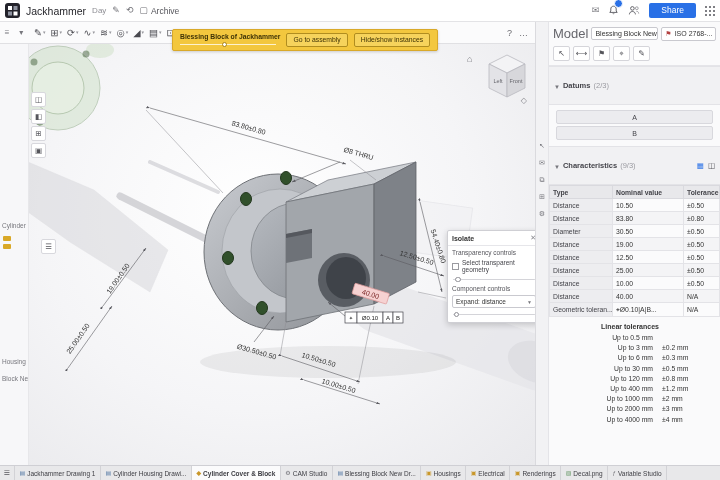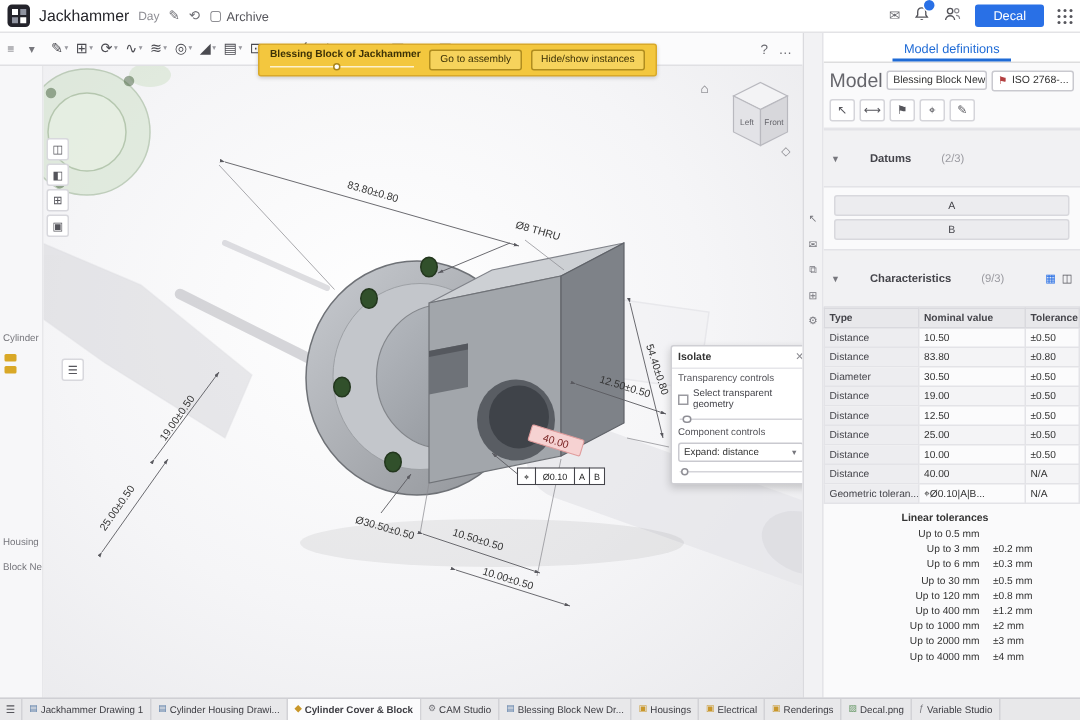--- a/index.html
+++ b/index.html
@@ -81,21 +81,21 @@
   .panel-header{height:19px;border-bottom:1px solid #ddddde;display:flex;align-items:flex-end;justify-content:center;background:#fff;}
   .panel-header span{color:#1f6bd6;font-size:8.5px;border-bottom:2px solid #1f6bd6;padding:2px 8px 2px;}
   .model-row{display:flex;align-items:center;gap:3px;padding:4px 4px 2px;}
   .model-label{font-size:13px;color:#66666c;}
   .select{display:flex;align-items:center;gap:3px;border:1px solid #c9c9cf;background:#fff;border-radius:2px;padding:2px 3px;font-size:7px;color:#333;white-space:nowrap;overflow:hidden;}
   .select .caret{font-size:5px;color:#77777d;}
   .std-select{max-width:60px;}
   .flag{color:#b34040;font-size:7px;}
   .icon-row{display:flex;gap:3px;padding:3px 4px 4px;border-bottom:1px solid #e5e5e9;}
   .icon-btn{width:15px;height:13px;border:1px solid #d5d5da;background:#fff;border-radius:2px;display:flex;align-items:center;justify-content:center;font-size:8px;color:#55555b;}
-  .section-head{display:flex;align-items:flex-end;gap:20px;padding:14px 5px;background:#f1f1f3;border-top:1px solid #e3e3e7;border-bottom:1px solid #e3e3e7;font-size:7.5px;font-weight:bold;color:#44444a;}
+  .section-head{display:flex;align-items:flex-end;gap:3px;padding:14px 5px;background:#f1f1f3;border-top:1px solid #e3e3e7;border-bottom:1px solid #e3e3e7;font-size:7.5px;font-weight:bold;color:#44444a;}
   .section-head .chev{font-size:6px;color:#77777d;font-weight:normal;}
   .section-head .count{color:#9a9aa0;font-weight:normal;}
   .section-head .right-icons{margin-left:auto;display:flex;gap:4px;font-weight:normal;}
   .sh-icon{font-size:7.5px;color:#55555b;}
   .sh-icon.blue{color:#2970e6;}
   .datums-box{padding:3px 0 4px;}
   .datum-row{margin:2px 7px;background:#ececef;border:1px solid #d8d8dd;border-radius:2px;height:12px;display:flex;align-items:center;justify-content:center;font-size:7px;color:#44444a;}
   table.chars{width:100%;border-collapse:collapse;font-size:6.8px;table-layout:fixed;}
   .chars th{background:#e8e8eb;border:1px solid #d9d9de;padding:2.5px 3px;text-align:left;color:#44444a;font-size:6.8px;}
   .chars th:nth-child(1){width:56px;} .chars th:nth-child(2){width:64px;}
@@ -144,21 +144,21 @@
         <span class="badge-dot"></span>
       </span>
       <span>
         <svg width="12" height="11" viewBox="0 0 12 11">
             <circle cx="4.4" cy="3.4" r="1.8" fill="none" stroke="#55555b" stroke-width="0.9"></circle>
             <path d="M1.4 9.4c0-1.8 1.4-2.9 3-2.9s3 1.1 3 2.9" fill="none" stroke="#55555b" stroke-width="0.9"></path>
             <circle cx="8.8" cy="3.2" r="1.4" fill="none" stroke="#8a8a90" stroke-width="0.8"></circle>
             <path d="M8.3 6.2c1.4 0 2.4 1 2.4 2.4" fill="none" stroke="#8a8a90" stroke-width="0.8"></path>
           </svg>
       </span>
-      <button class="share-btn" style="border:none;cursor:pointer;">Decal</button>
+      <button class="share-btn" style="border:none;cursor:pointer;">Share</button>
       <span class="grid-dots"></span>
     </span>
   </header>
 
   <div class="tree-head">
     <span>≡</span>
     <span>▾</span>
   </div>
   <div class="toolbar">
     <span style="display:flex;align-items:center;gap:1px;">
@@ -409,23 +409,20 @@
 
   <aside class="panel">
     <div class="panel-strip">
         <span>↖</span>
         <span>✉</span>
         <span>⧉</span>
         <span>⊞</span>
         <span>⚙</span>
       </div>
     <div class="panel-main">
-      <div class="panel-header">
-        <span>Model definitions</span>
-      </div>
       <div class="model-row">
         <span class="model-label">Model</span>
         <span class="select">
           <span>Blessing Block New</span>
           <span class="caret">▼</span>
         </span>
         <span class="select std-select" style="margin-left:auto;">
           <span class="flag">⚑</span>
           <span>ISO 2768-...</span>
           <span class="caret">▼</span>

